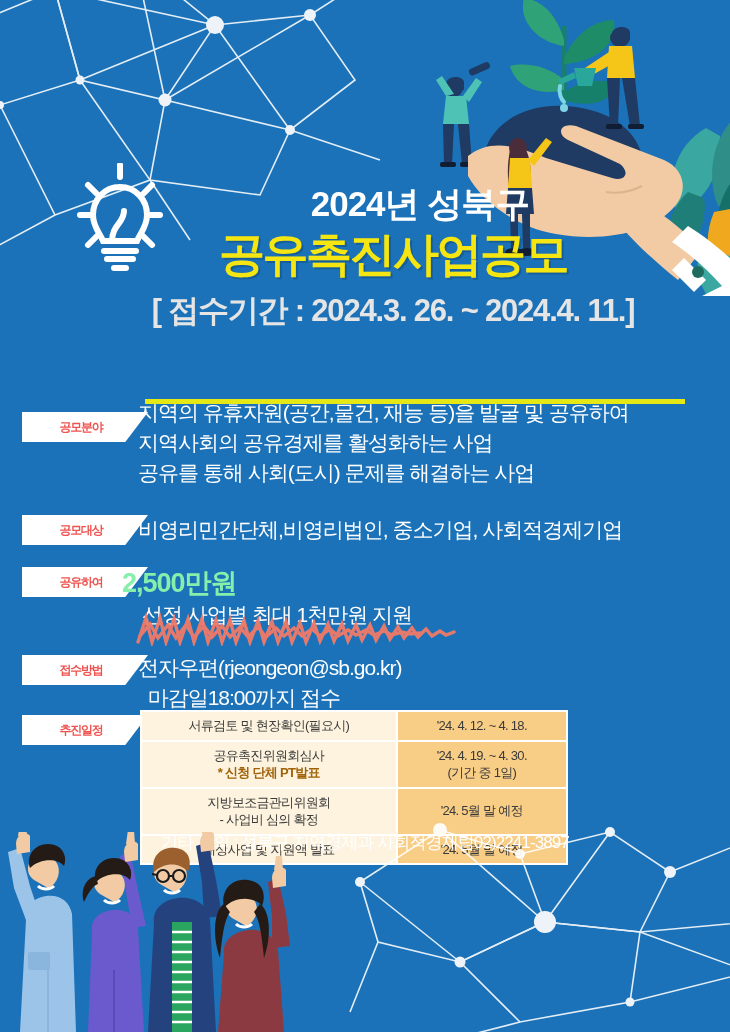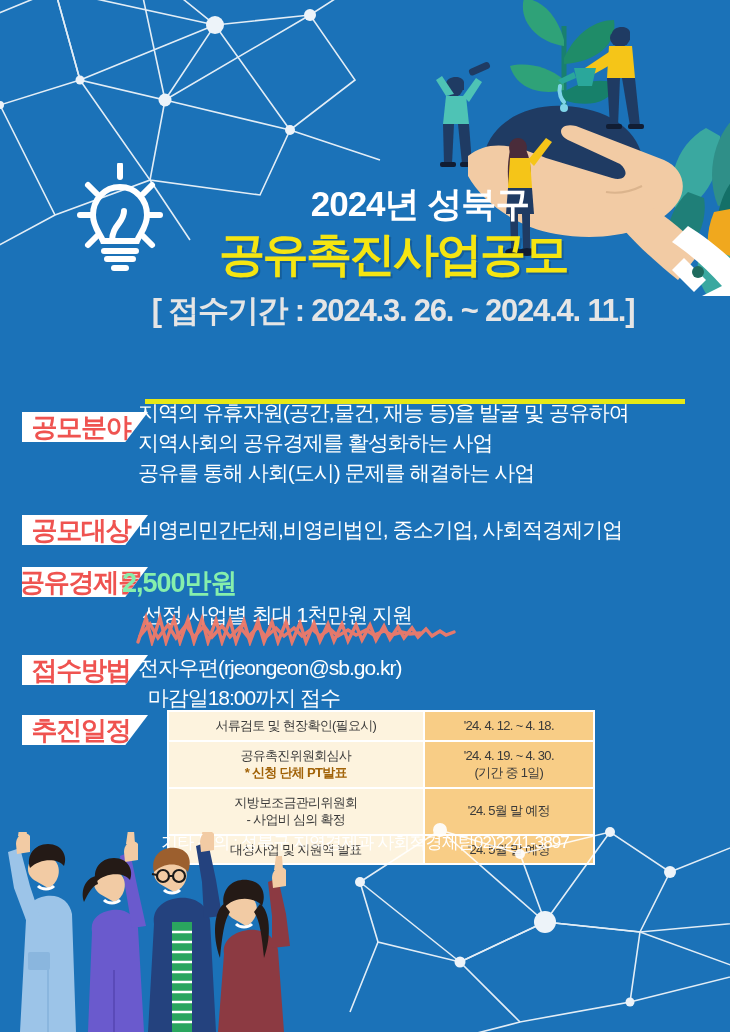--- a/index.html
+++ b/index.html
@@ -91,21 +91,21 @@
   
   .row { position: absolute; left: 0; width: 730px; }
 
   .tag {
     position: absolute;
     left: 22px;
     width: 126px;
     height: 30px;
     background: #ffffff;
     color: #ef5350;
-    font-size: 26px;
+    font-size: 12px;
     font-weight: bold;
     letter-spacing: -1.2px;
     line-height: 30px;
     text-align: center;
     text-indent: -8px;
     -webkit-clip-path: polygon(0 0, 100% 0, 82% 100%, 0 100%);
     clip-path: polygon(0 0, 100% 0, 82% 100%, 0 100%);
   }
   .tag::after {
     content: "";
@@ -143,21 +143,21 @@
     position: absolute;
     left: 136px;
     top: 612px;
     width: 320px;
     height: 34px;
   }
 
   
   .schedule {
     position: absolute;
-    left: 167px;
+    left: 140px;
     top: 710px;
     width: 428px;
     border: 2px solid #4c1d95;
     border-collapse: collapse;
     background: #fdf3de;
   }
   .schedule td {
     border: 2px solid #ffffff;
     padding: 5px 4px;
     text-align: center;
@@ -322,21 +322,21 @@
 지역사회의 공유경제를 활성화하는 사업
 공유를 통해 사회(도시) 문제를 해결하는 사업</div>
   </div>
 
   <div class="row">
     <div class="tag" style="top:515px">공모대상</div>
     <div class="body-text" style="top:515px">비영리민간단체,비영리법인, 중소기업, 사회적경제기업</div>
   </div>
 
   <div class="row">
-    <div class="tag" style="top:567px">공유경제를</div>
+    <div class="tag" style="top:567px">공유하여</div>
     <div class="amount" style="top:565px">2,500만원</div>
     <div class="amount-sub" style="top:601px">선정 사업별 최대 1천만원 지원</div>
     <svg class="scribble" viewBox="0 0 320 34">
       <g stroke="#f07a68" stroke-width="3.4" fill="none" stroke-linecap="round" opacity="0.95">
         <path d="M2 30 L10 6 L16 30 L24 6 L30 30 L38 7 L44 30 L52 7 L58 30 L66 7 L72 30 L80 8 L86 30 L94 8 L100 30 L108 9 L114 30 L122 9 L128 30 L136 10 L142 30 L150 10 L156 30 L164 11 L170 30 L178 11 L184 29 L192 12 L198 29 L206 12 L212 29 L220 13 L226 28 L234 13 L240 28 L248 14 L254 27 L262 15 L268 26 L276 16 L282 25 L290 17 L296 24 L304 19 L310 23 L318 20"></path>
         <path d="M4 24 L14 12 L22 26 L32 13 L40 26 L50 13 L58 25 L68 14 L76 25 L86 14 L94 25 L104 15 L112 25 L122 15 L130 25 L140 16 L148 24 L158 16 L166 24 L176 17 L184 24 L194 17 L202 24 L212 18 L220 23 L230 18 L238 23 L248 19 L256 23 L266 20 L274 22 L284 21"></path>
       </g>
     </svg>
   </div>
 

